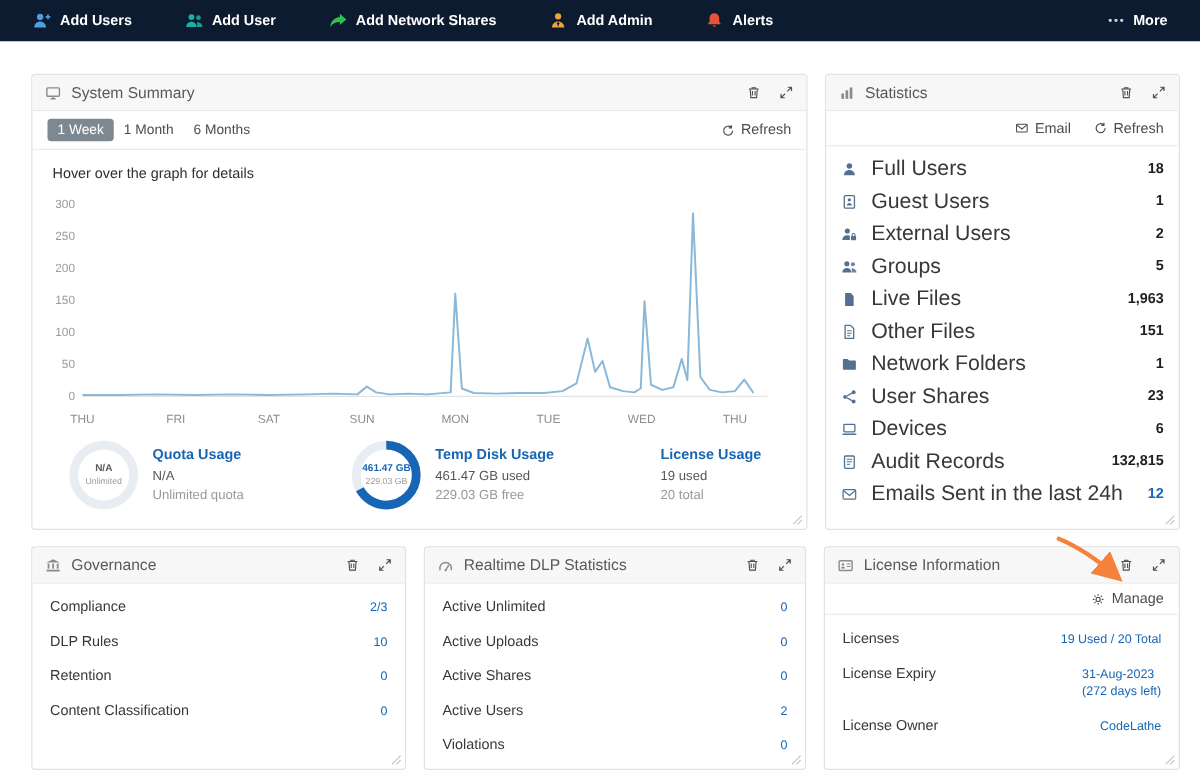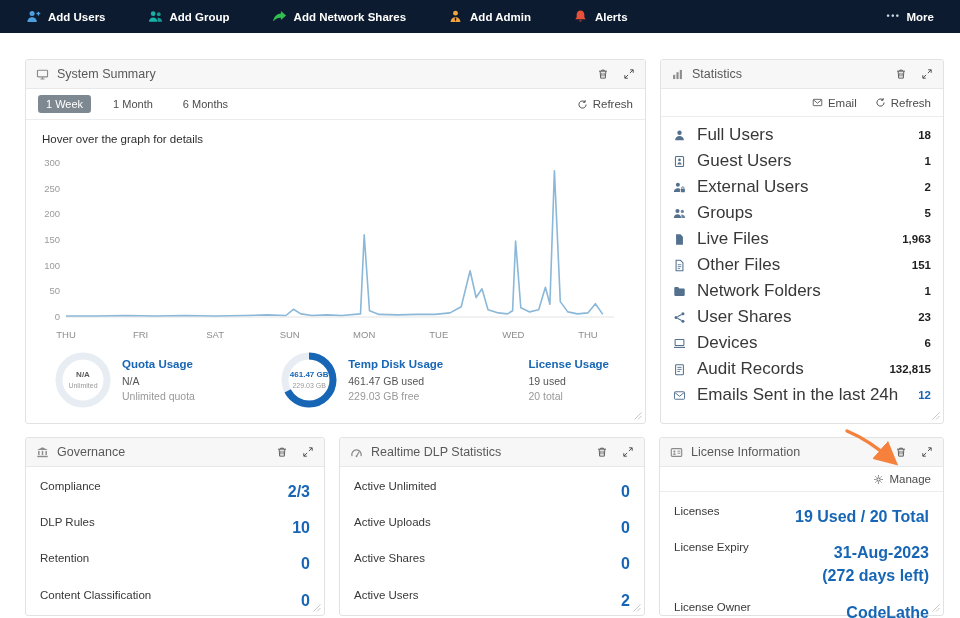--- a/index.html
+++ b/index.html
@@ -19,21 +19,21 @@
 .row-bottom{display:grid;grid-template-columns:300px 306px 1fr;gap:14px;margin-top:13px}
 .panel{position:relative;border:1px solid #e2e2e2;border-radius:3px;background:#fff}
 .row-top>.panel{height:365px}
 .row-bottom>.panel{height:179px}
 .panel-header{display:flex;align-items:center;gap:8px;background:#f7f7f7;border-bottom:1px solid #e8e8e8;padding:7px 10px;border-radius:3px 3px 0 0}
 .panel-header .p-icon{width:13px;height:13px;color:#8b8b8b;flex:0 0 13px}
 .panel-title{font-size:12.5px;color:#595959}
 .panel-actions{margin-left:auto;display:flex;gap:14px;align-items:center}
 .panel-actions svg{width:12px;height:12px;color:#4f4f4f;cursor:pointer}
 .toolbar{display:flex;align-items:center;padding:6px 12px;border-bottom:1px solid #ececec;min-height:28px}
-.tabs{display:flex;align-items:flex-start;gap:14px}
+.tabs{display:flex;align-items:flex-start;}
 .tab{font-size:11px;color:#4c4c4c;cursor:pointer;padding:3px 8px;border-radius:3px}
 .tab.active{background:#7e8890;color:#fff}
 .tool-link{display:flex;align-items:center;gap:5px;font-size:11.5px;color:#4c4c4c;cursor:pointer}
 .tool-link svg{width:11px;height:11px;color:#4c4c4c}
 .toolbar-right{margin-left:auto;display:flex;gap:18px}
 .hint{font-size:11.5px;color:#2e2e2e;padding:13px 16px 4px}
 #usage-chart{display:block;margin:2px 8px 0}
 .ytick{font-size:9.5px;fill:#9b9b9b;text-anchor:end}
 .xtick{font-size:9.5px;fill:#8d8d8d;text-anchor:middle}
 
@@ -51,21 +51,21 @@
 .stat-rows{padding:5px 12px 0}
 .stat-row{display:flex;align-items:center;height:26px}
 .stat-row .row-icon{width:13px;height:13px;color:#53708e;flex:0 0 13px}
 .stat-row .row-label{font-size:17px;color:#383838;margin-left:11px}
 .stat-row .row-value{margin-left:auto;font-size:11.5px;font-weight:bold;color:#1f1f1f}
 .stat-row .row-value.blue{color:#1766b5}
 
 .kv-rows{padding:13px 14px 0}
 .kv-row{display:flex;align-items:flex-start;margin-bottom:13px}
 .kv-row .kv-label{font-size:11.5px;color:#383838}
-.kv-row .kv-value{margin-left:auto;font-size:16px;font-weight:bold;color:#1766b5;text-align:right;white-space:pre-line;line-height:1.45;cursor:pointer}
+.kv-row .kv-value{margin-left:auto;font-size:10px;font-weight:normal;color:#1766b5;white-space:pre-line;line-height:1.45;cursor:pointer}
 .manage-bar{display:flex;justify-content:flex-end;padding:6px 12px;border-bottom:1px solid #ececec}
 .resize-handle{position:absolute;right:3px;bottom:3px;width:8px;height:8px;cursor:nwse-resize}
 .annotation-arrow{position:absolute;top:-10px;right:26px;width:78px;height:50px;pointer-events:none;z-index:5}
 </style>
 </head>
 <body>
 
 <svg class="defs" aria-hidden="true">
   <defs>
     <symbol id="i-user-plus" viewBox="0 0 16 16">
@@ -185,21 +185,21 @@
         <svg class="nav-icon" style="color: rgb(77, 159, 224);">
           <use href="#i-user-plus"></use>
         </svg>
         <span>Add Users</span>
       </a>
 
       <a class="nav-item">
         <svg class="nav-icon" style="color: rgb(23, 179, 166);">
           <use href="#i-user-group"></use>
         </svg>
-        <span>Add Group</span>
+        <span>Add User</span>
       </a>
 
       <a class="nav-item">
         <svg class="nav-icon" style="color: rgb(47, 191, 79);">
           <use href="#i-share-arrow"></use>
         </svg>
         <span>Add Network Shares</span>
       </a>
 
       <a class="nav-item">

